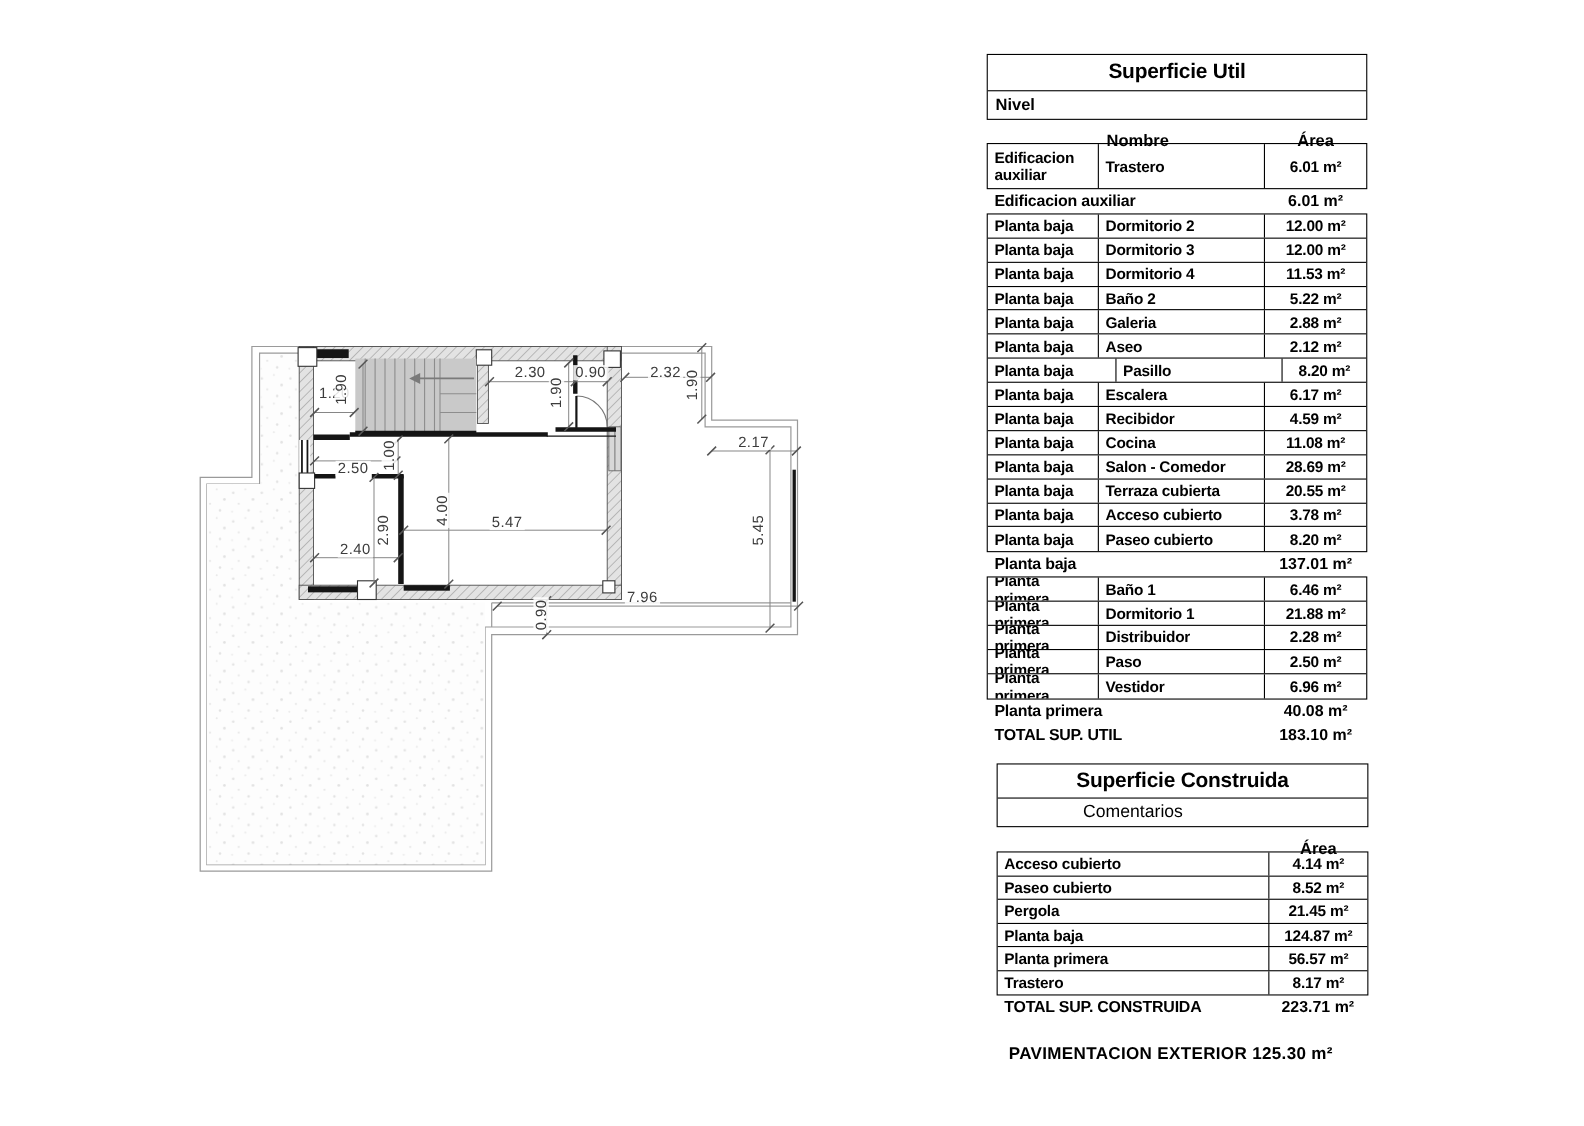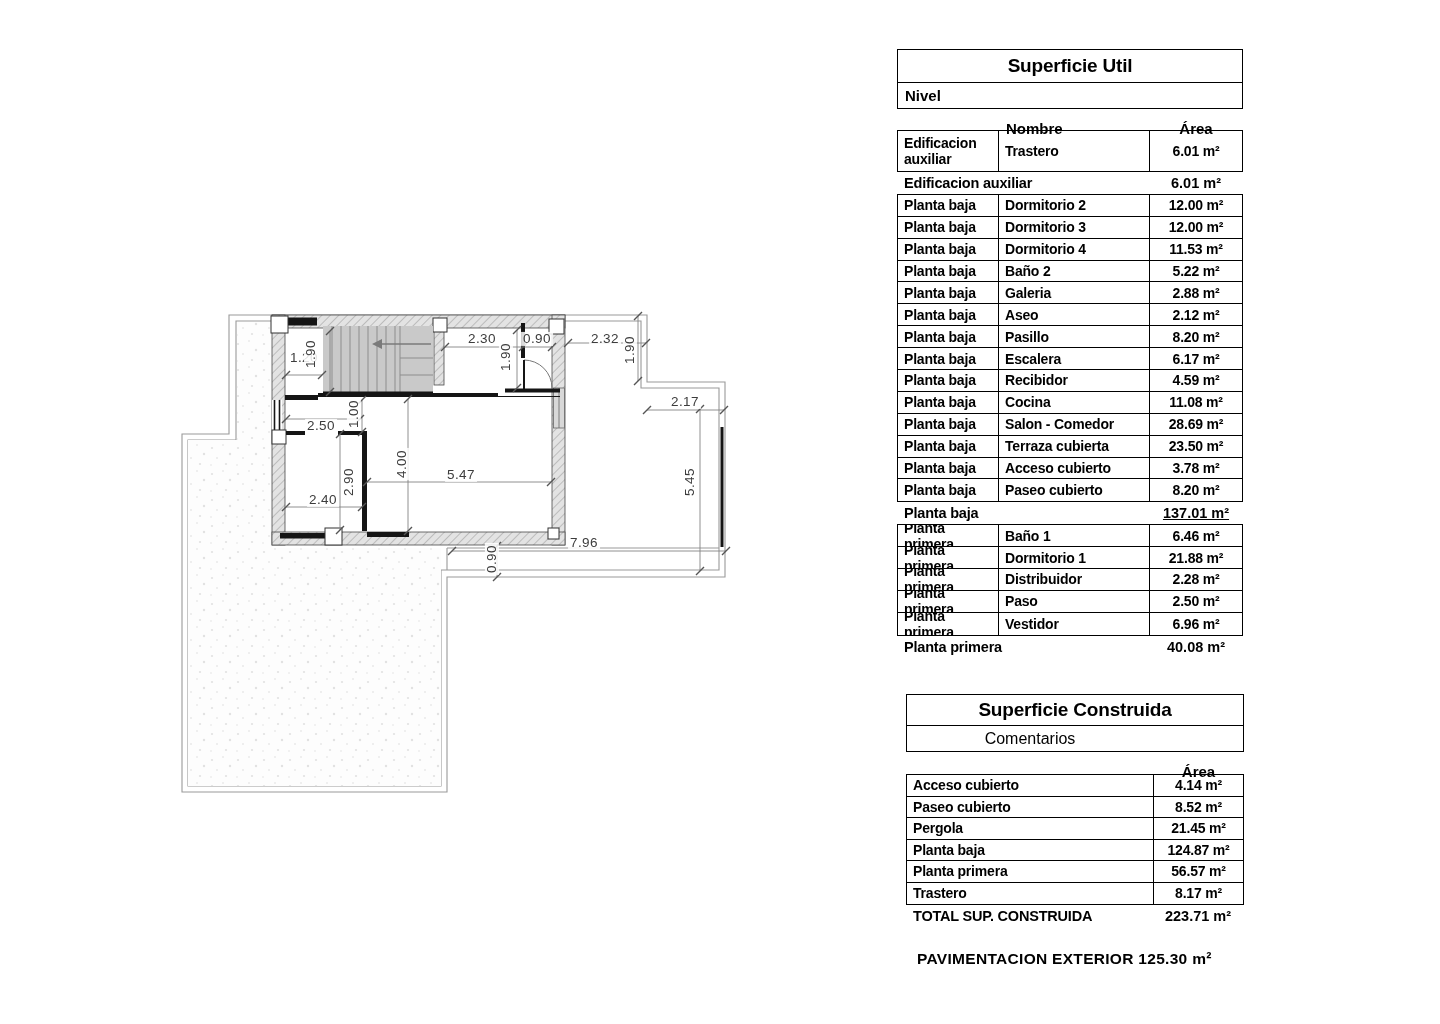--- a/index.html
+++ b/index.html
@@ -207,21 +207,21 @@
       <div class="cell bl" style="width:151px;">Galeria</div>
       <div class="cell bl center" style="flex:1;">2.88 m²</div>
     </div>
     <div class="trow">
       <div class="cell" style="width:100px;">Planta baja</div>
       <div class="cell bl" style="width:151px;">Aseo</div>
       <div class="cell bl center" style="flex:1;">2.12 m²</div>
     </div>
     <div class="trow">
       <div class="cell" style="width:100px;">Planta baja</div>
-      <div class="cell bl" style="width:151px;">Pasillo</div>
+      <div class="cell bl" style="width:151px;margin-left:16px;">Pasillo</div>
       <div class="cell bl center" style="flex:1;">8.20 m²</div>
     </div>
     <div class="trow">
       <div class="cell" style="width:100px;">Planta baja</div>
       <div class="cell bl" style="width:151px;">Escalera</div>
       <div class="cell bl center" style="flex:1;">6.17 m²</div>
     </div>
     <div class="trow">
       <div class="cell" style="width:100px;">Planta baja</div>
       <div class="cell bl" style="width:151px;">Recibidor</div>
@@ -233,36 +233,36 @@
       <div class="cell bl center" style="flex:1;">11.08 m²</div>
     </div>
     <div class="trow">
       <div class="cell" style="width:100px;">Planta baja</div>
       <div class="cell bl" style="width:151px;">Salon - Comedor</div>
       <div class="cell bl center" style="flex:1;">28.69 m²</div>
     </div>
     <div class="trow">
       <div class="cell" style="width:100px;">Planta baja</div>
       <div class="cell bl" style="width:151px;">Terraza cubierta</div>
-      <div class="cell bl center" style="flex:1;">23.50 m²</div>
+      <div class="cell bl center" style="flex:1;">20.55 m²</div>
     </div>
     <div class="trow">
       <div class="cell" style="width:100px;">Planta baja</div>
       <div class="cell bl" style="width:151px;">Acceso cubierto</div>
       <div class="cell bl center" style="flex:1;">3.78 m²</div>
     </div>
     <div class="trow">
       <div class="cell" style="width:100px;">Planta baja</div>
       <div class="cell bl" style="width:151px;">Paseo cubierto</div>
       <div class="cell bl center" style="flex:1;">8.20 m²</div>
     </div>
   </div>
   <div class="srow">
     <div class="slabel">Planta baja</div>
-    <div class="sarea" style="width:94px;text-decoration:underline;">137.01 m²</div>
+    <div class="sarea" style="width:94px;">137.01 m²</div>
   </div>
 
   <div class="block">
     <div class="trow">
       <div class="cell" style="width:100px;">Planta primera</div>
       <div class="cell bl" style="width:151px;">Baño 1</div>
       <div class="cell bl center" style="flex:1;">6.46 m²</div>
     </div>
     <div class="trow">
       <div class="cell" style="width:100px;">Planta primera</div>
@@ -281,20 +281,24 @@
     </div>
     <div class="trow">
       <div class="cell" style="width:100px;">Planta primera</div>
       <div class="cell bl" style="width:151px;">Vestidor</div>
       <div class="cell bl center" style="flex:1;">6.96 m²</div>
     </div>
   </div>
   <div class="srow">
     <div class="slabel">Planta primera</div>
     <div class="sarea" style="width:94px;">40.08 m²</div>
+  </div>
+  <div class="srow">
+    <div class="slabel">TOTAL SUP. UTIL</div>
+    <div class="sarea" style="width:94px;">183.10 m²</div>
   </div>
 </div>
 
 <div class="tbl" style="left:906px;top:694px;width:338px;">
   <div class="tbl-head">
     <div class="tbl-title" style="height:31px;">Superficie Construida</div>
     <div class="tbl-cols" style="height:25px;">
       <div class="hc center" style="width:246px;font-weight:normal;font-size:16px;">Comentarios</div>
       <div class="hc bl center" style="flex:1;">Área</div>
     </div>

